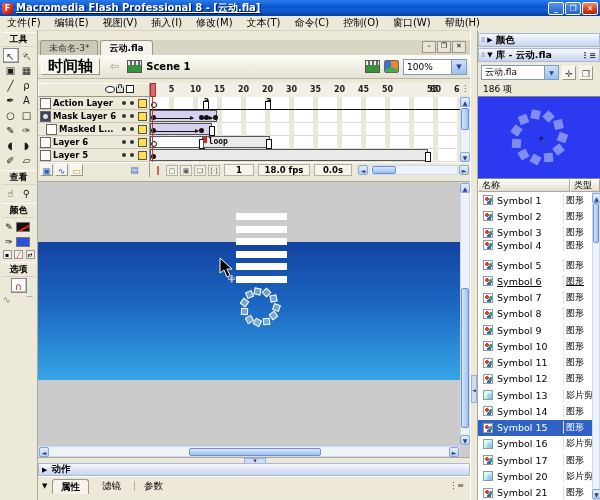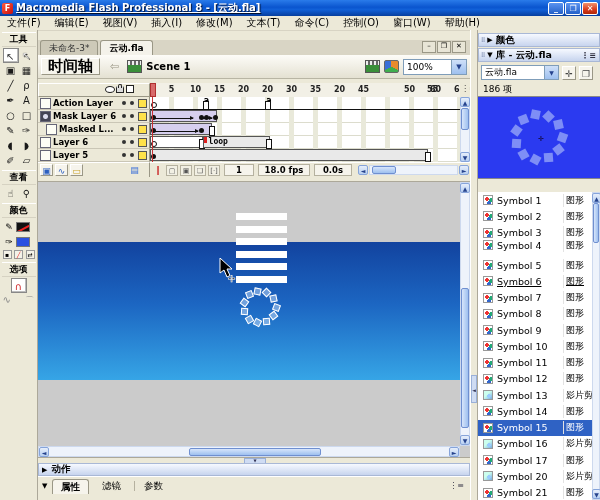--- a/index.html
+++ b/index.html
@@ -292,21 +292,21 @@
   <div class="abs" id="ruler">
         <span class="rnum" style="left: 21.6px;">5</span>
         <span class="rnum" style="left: 45.6px;">10</span>
         <span class="rnum" style="left: 69.6px;">15</span>
         <span class="rnum" style="left: 93.6px;">20</span>
         <span class="rnum" style="left: 117.6px;">20</span>
         <span class="rnum" style="left: 141.6px;">30</span>
         <span class="rnum" style="left: 165.6px;">35</span>
         <span class="rnum" style="left: 189.6px;">20</span>
         <span class="rnum" style="left: 213.6px;">45</span>
-        <span class="rnum" style="left: 237.6px; padding-left: 44px;">50</span>
+        <span class="rnum" style="left: 237.6px;">50</span>
         <span class="rnum" style="left: 268px; padding-left: 29px;">55</span>
         <span class="rnum" style="left: 285.6px;">60</span>
         <span class="rnum" style="left: 309.6px;">65</span>
       </div>
   <div class="abs" id="frames">
         <div class="frow" style="top: 0px;">
           <div class="kdot blank" style="left: 1px;"></div>
           <div class="aglyph" style="left: 53.8px;">a</div>
           <div class="endrect" style="left: 52.8px; top: 4px; height: 7px;"></div>
           <div class="aglyph" style="left: 116.2px;">a</div>
@@ -457,20 +457,24 @@
           <div class="psqr abs" style="width: 9px; height: 9px; left: 41.4382px; top: 52.8822px; transform: rotate(150.919deg);"></div>
           <div class="psqr abs" style="width: 9px; height: 9px; left: 34.4317px; top: 41.9798px; transform: rotate(183.648deg);"></div>
           <div class="psqr abs" style="width: 9px; height: 9px; left: 34.4317px; top: 29.0202px; transform: rotate(216.378deg);"></div>
           <div class="psqr abs" style="width: 9px; height: 9px; left: 41.4382px; top: 18.1178px; transform: rotate(249.108deg);"></div>
           <div class="psqr abs" style="width: 9px; height: 9px; left: 53.2268px; top: 12.7341px; transform: rotate(281.837deg);"></div>
           <div class="psqr abs" style="width: 9px; height: 9px; left: 66.0545px; top: 14.5785px; transform: rotate(314.567deg);"></div>
           <div class="psqr abs" style="width: 9px; height: 9px; left: 75.8488px; top: 23.0653px; transform: rotate(347.297deg);"></div>
         </div>
     <span class="abs" id="libcross">✛</span>
   </div>
+  <div class="abs" id="libcolhdr">
+    <span class="colcell" style="width:92px;">名称</span>
+    <span class="colcell" style="width:30px;">类型</span>
+  </div>
   <div class="abs" id="liblist">
         <div class="librow" style="top: 0px;">
           <div class="symico"></div>
           <div class="lnm">Symbol 1</div>
           <div class="ltp">图形</div>
         </div>
         <div class="librow" style="top: 16.26px;">
           <div class="symico"></div>
           <div class="lnm">Symbol 2</div>
           <div class="ltp">图形</div>

